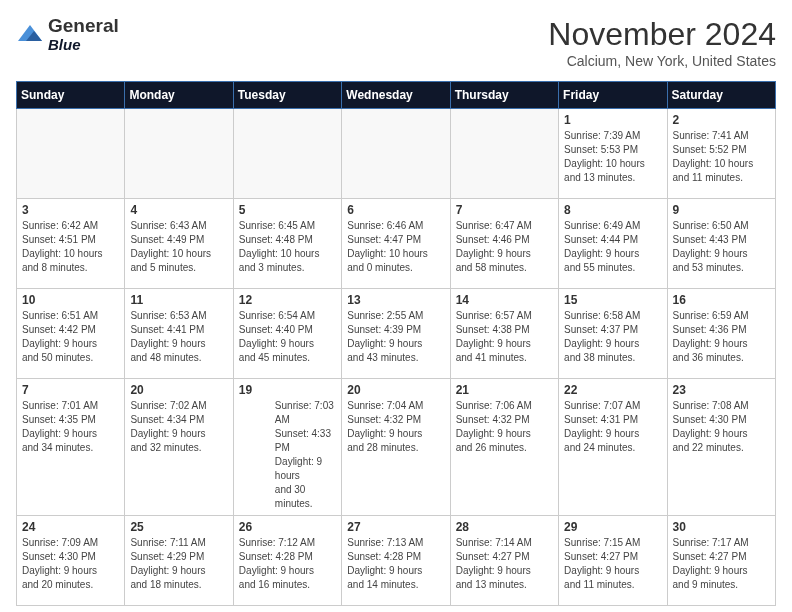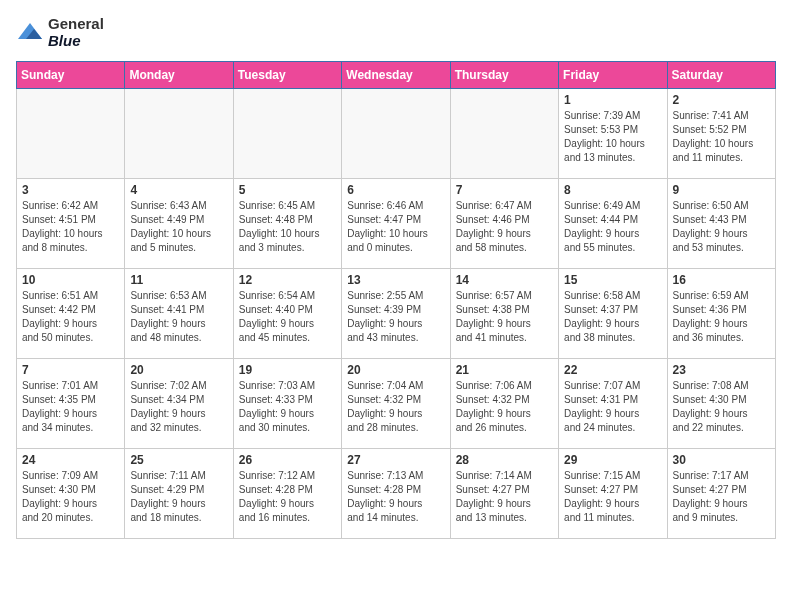--- a/index.html
+++ b/index.html
@@ -20,21 +20,21 @@
       display: flex;
       align-items: center;
       gap: 4px;
     }
     .logo-text {
       display: flex;
       flex-direction: column;
       line-height: 1.1;
     }
     .logo-general {
-      font-size: 15px;
+      font-size: 19px;
       font-weight: bold;
       color: #333;
     }
     .logo-blue {
       font-size: 15px;
       font-weight: bold;
       color: #0f172a;
       font-style: italic;
     }
     .logo-icon {
@@ -52,21 +52,21 @@
     .subtitle {
       font-size: 14px;
       color: #555;
     }
     .calendar {
       width: 100%;
       border-collapse: collapse;
       table-layout: fixed;
     }
     .calendar th {
-      background-color: #ec4899;
+      background-color: #0f172a;
       color: #fff;
       padding: 6px 4px;
       font-size: 12px;
       font-weight: bold;
       text-align: left;
       border: 1px solid #3a6fad;
     }
     .calendar td {
       border: 1px solid #ccc;
       vertical-align: top;
@@ -98,20 +98,24 @@
   <div class="logo">
     <svg class="logo-icon" viewBox="0 0 28 28">
       <polygon points="14,4 26,20 2,20" fill="#4a90d9"></polygon>
       <polygon points="18,10 26,20 10,20" fill="#2a5fa0"></polygon>
     </svg>
     <div class="logo-text">
       <span class="logo-general">General</span>
       <span class="logo-blue">Blue</span>
     </div>
   </div>
+  <div class="title-block">
+    <div class="month-title">November 2024</div>
+    <div class="subtitle">Calcium, New York, United States</div>
+  </div>
 </div>
 
 <table class="calendar">
   <thead>
     <tr>
     <th>Sunday</th>
         <th>Monday</th>
         <th>Tuesday</th>
         <th>Wednesday</th>
         <th>Thursday</th>
@@ -253,21 +257,21 @@
         </td>
         <td>
           <span class="day-number">20</span>
           <div class="day-info" style="white-space: pre-line;">Sunrise: 7:02 AM
 Sunset: 4:34 PM
 Daylight: 9 hours
 and 32 minutes.</div>
         </td>
         <td>
           <span class="day-number">19</span>
-          <div class="day-info" style="white-space: pre-line;">Sunrise: 7:03 AM
+          <div class="day-info" style="white-space: pre-line; margin-left: 36px;">Sunrise: 7:03 AM
 Sunset: 4:33 PM
 Daylight: 9 hours
 and 30 minutes.</div>
         </td>
         <td>
           <span class="day-number">20</span>
           <div class="day-info" style="white-space: pre-line;">Sunrise: 7:04 AM
 Sunset: 4:32 PM
 Daylight: 9 hours
 and 28 minutes.</div>

